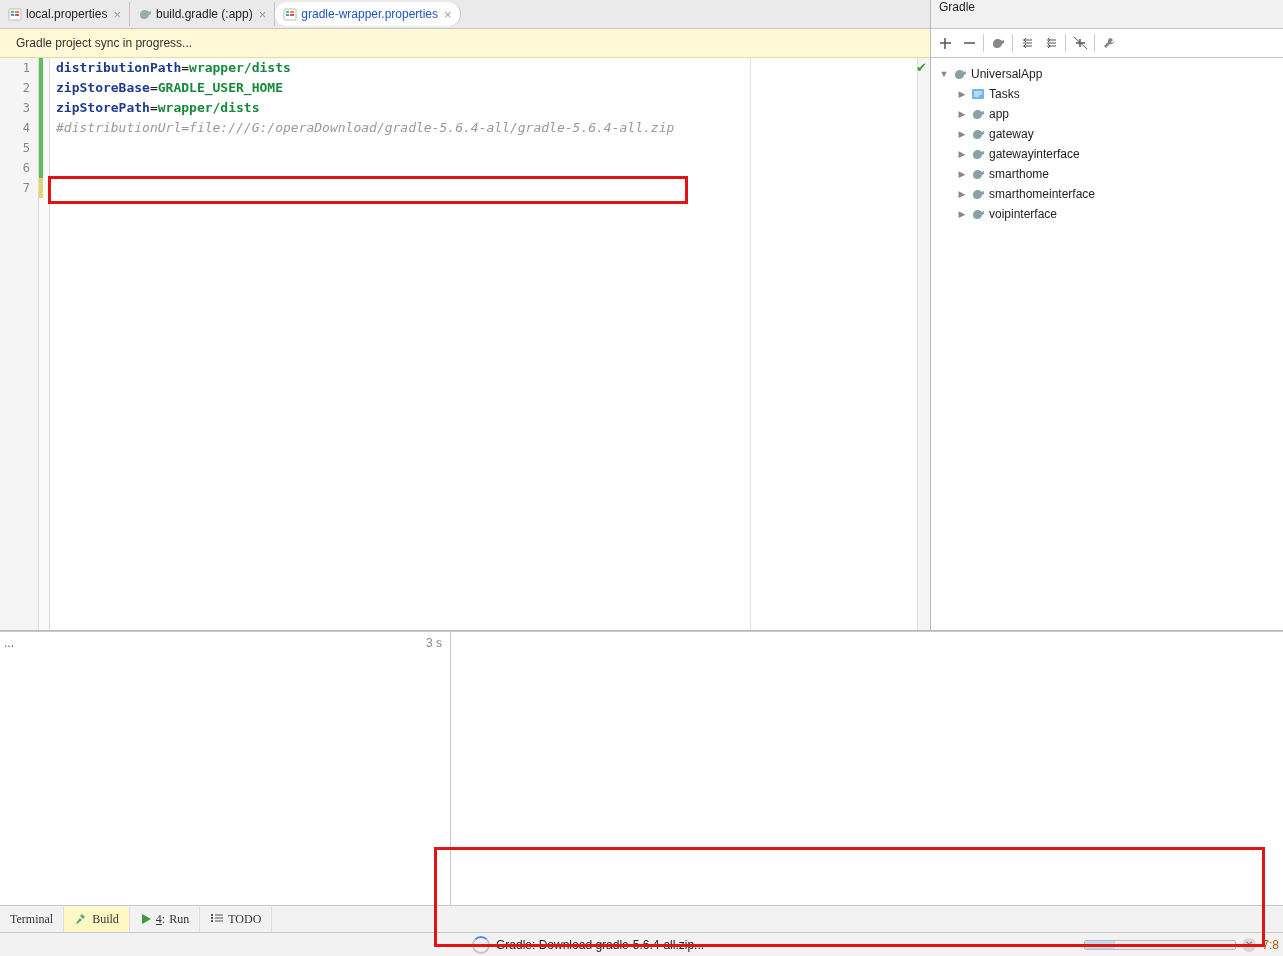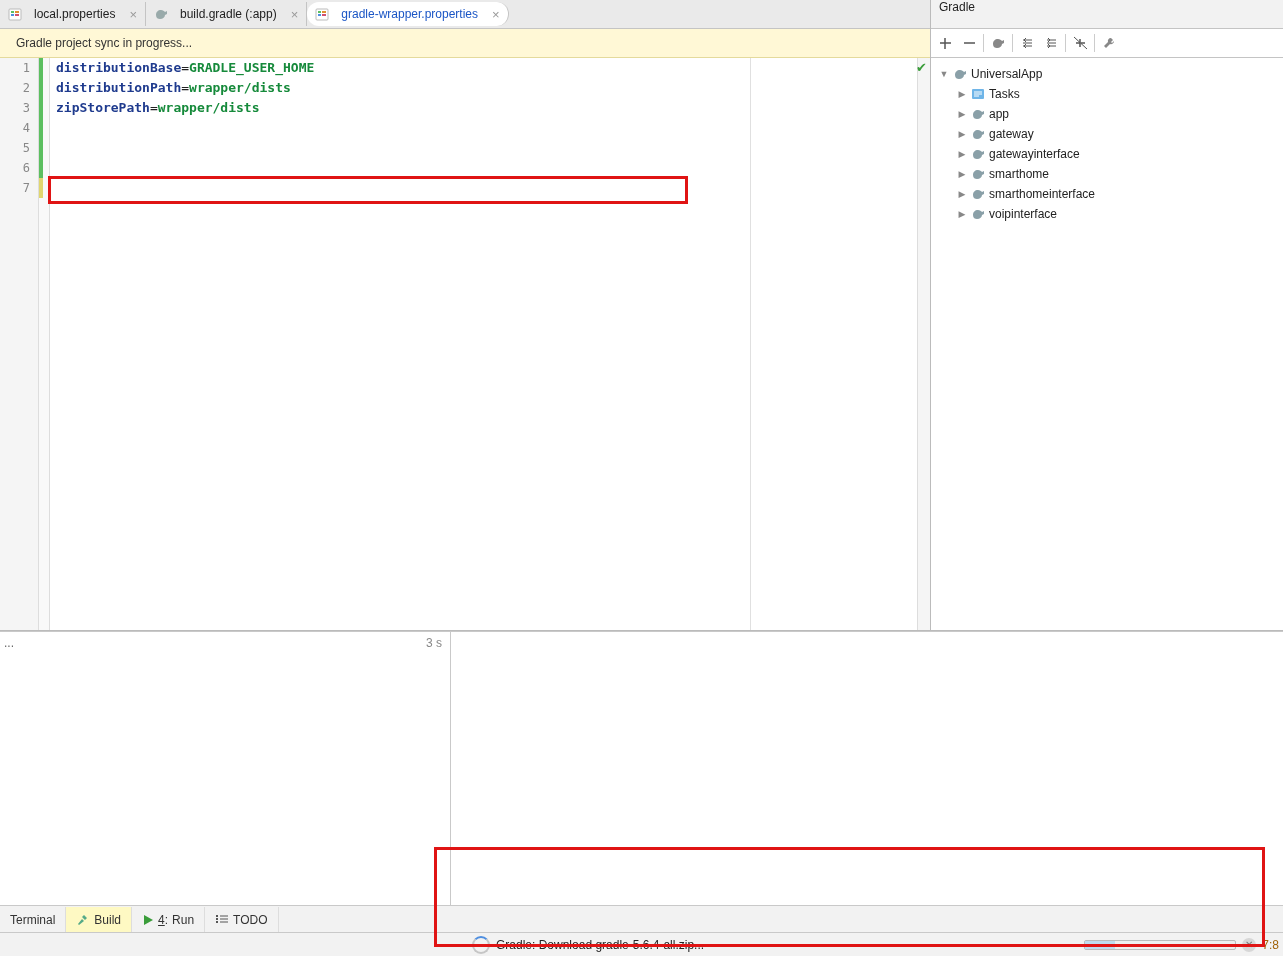--- a/index.html
+++ b/index.html
@@ -1,21 +1,21 @@
 <!DOCTYPE html>
 <html><head>
 <meta charset="utf-8">
 <style>
   html,body{margin:0;padding:0;width:1283px;height:956px;font-family:"Segoe UI",Arial,sans-serif;font-size:12px;color:#222;background:#fff;overflow:hidden;}
   .root{display:flex;flex-direction:column;width:100%;height:100%;}
   
   .top-area{display:flex;height:630px;border-bottom:1px solid #bbb;}
   .editor-pane{flex:1;display:flex;flex-direction:column;border-right:1px solid #bbb;position:relative;}
   .tab-bar{height:28px;display:flex;align-items:center;border-bottom:1px solid #c4c4c4;background:#eaeaea;}
-  .tab{display:flex;align-items:center;height:24px;padding:0 6px 0 8px;border-right:1px solid #c4c4c4;background:#eaeaea;cursor:pointer;gap:12px;}
+  .tab{display:flex;align-items:center;height:24px;padding:0 6px 0 8px;border-right:1px solid #c4c4c4;background:#eaeaea;cursor:pointer;gap:4px;}
   .tab.active{background:#fff;color:#1a55c5;border-radius:13px;}
   .tab .close{color:#999;font-size:13px;padding:0 2px;}
   .file-icon{width:14px;height:14px;display:inline-block;}
   .sync-bar{height:28px;background:#fff8d6;border-bottom:1px solid #e4da9c;display:flex;align-items:center;padding-left:16px;font-size:12px;color:#333;}
   .code-area{display:flex;flex:1;background:#fff;position:relative;}
   .gutter{width:38px;background:#f5f5f5;border-right:1px solid #ddd;}
   .gutter-num{height:20px;line-height:20px;text-align:right;padding-right:8px;color:#888;font-family:Consolas,monospace;font-size:12px;}
   .change-strip{width:10px;background:#f9f9f9;border-right:1px solid #ddd;}
   .strip-mark{height:20px;}
   .strip-green{border-left:4px solid #5cbf60;}
@@ -38,21 +38,21 @@
   .tool-sep{width:1px;height:18px;background:#ccc;margin:0 2px;}
   .gradle-tree{flex:1;padding:6px 4px;overflow:auto;}
   .tree-row{display:flex;align-items:center;height:20px;gap:4px;}
   .tree-arrow{width:10px;text-align:center;color:#888;font-size:9px;}
   
   .lower-pane{flex:1;display:flex;border-top:1px solid #c9c9c9;}
   .lower-left{width:450px;border-right:1px solid #c9c9c9;position:relative;}
   .dots{position:absolute;top:4px;left:4px;color:#666;}
   .time-label{position:absolute;top:4px;right:8px;color:#888;text-align:center;}
   .lower-right{flex:1;}
-  .bottom-tabs{height:26px;border-top:1px solid #c9c9c9;display:flex;align-items:flex-end;background:#f2f2f2;}
+  .bottom-tabs{height:26px;border-top:1px solid #c9c9c9;display:flex;align-items:center;background:#f2f2f2;font-family:Liberation Serif, serif;}
   .btab{display:flex;align-items:center;gap:4px;height:25px;padding:0 10px;border-right:1px solid #ddd;color:#333;}
   .btab.active{background:#fef9c3;}
   .btab .under{text-decoration:underline;}
   .status-bar{height:23px;border-top:1px solid #c9c9c9;display:flex;align-items:center;background:#f2f2f2;font-size:12px;}
   .spinner{width:14px;height:14px;border:2px solid #c6c6c6;border-top-color:#4f8fe0;border-radius:50%;animation:spin 1s linear infinite;margin:0 6px 0 12px;}
   @keyframes spin{to{transform:rotate(360deg);}}
   .progress{width:150px;height:8px;background:#eee;border:1px solid #bbb;border-radius:2px;margin-left:auto;margin-right:6px;position:relative;}
   .progress .fill{position:absolute;left:0;top:0;bottom:0;width:20%;background:#bfdcef;}
   .cancel-x{width:14px;height:14px;border-radius:50%;background:#d7d7d7;color:#777;display:flex;align-items:center;justify-content:center;font-size:10px;margin-right:6px;}
   .loc{margin-right:4px;color:#a16207;}
@@ -119,23 +119,24 @@
             <div class="strip-mark strip-green"></div>
             <div class="strip-mark strip-green"></div>
             <div class="strip-mark strip-green"></div>
             <div class="strip-mark strip-green"></div>
             <div class="strip-mark strip-green"></div>
             <div class="strip-mark strip-green"></div>
             <div class="strip-mark strip-yellow"></div>
           </div>
         <div class="code" id="code">
           <div class="code-divider" style="left:700px;"></div>
-            <div class="code-line"><span class="token-key">distributionBase</span><span class="">=</span><span class="token-val">GRADLE_USER_HOME</span></div>
             <div class="code-line"><span class="token-key">distributionPath</span><span class="">=</span><span class="token-val">wrapper/dists</span></div>
+            <div class="code-line"><span class="token-key">zipStoreBase</span><span class="">=</span><span class="token-val">GRADLE_USER_HOME</span></div>
             <div class="code-line"><span class="token-key">zipStorePath</span><span class="">=</span><span class="token-val">wrapper/dists</span></div>
+            <div class="code-line"><span class="token-comment">#distributionUrl=file:///G:/operaDownload/gradle-5.6.4-all/gradle-5.6.4-all.zip</span></div>
           </div>
         <div class="right-strip">
           <span class="check-icon">✔</span>
         </div>
 
         <div class="red-box" style="left:48px;top:118px;width:634px;height:22px;"></div>
       </div>
     </div>
 
     <div class="gradle-panel">

